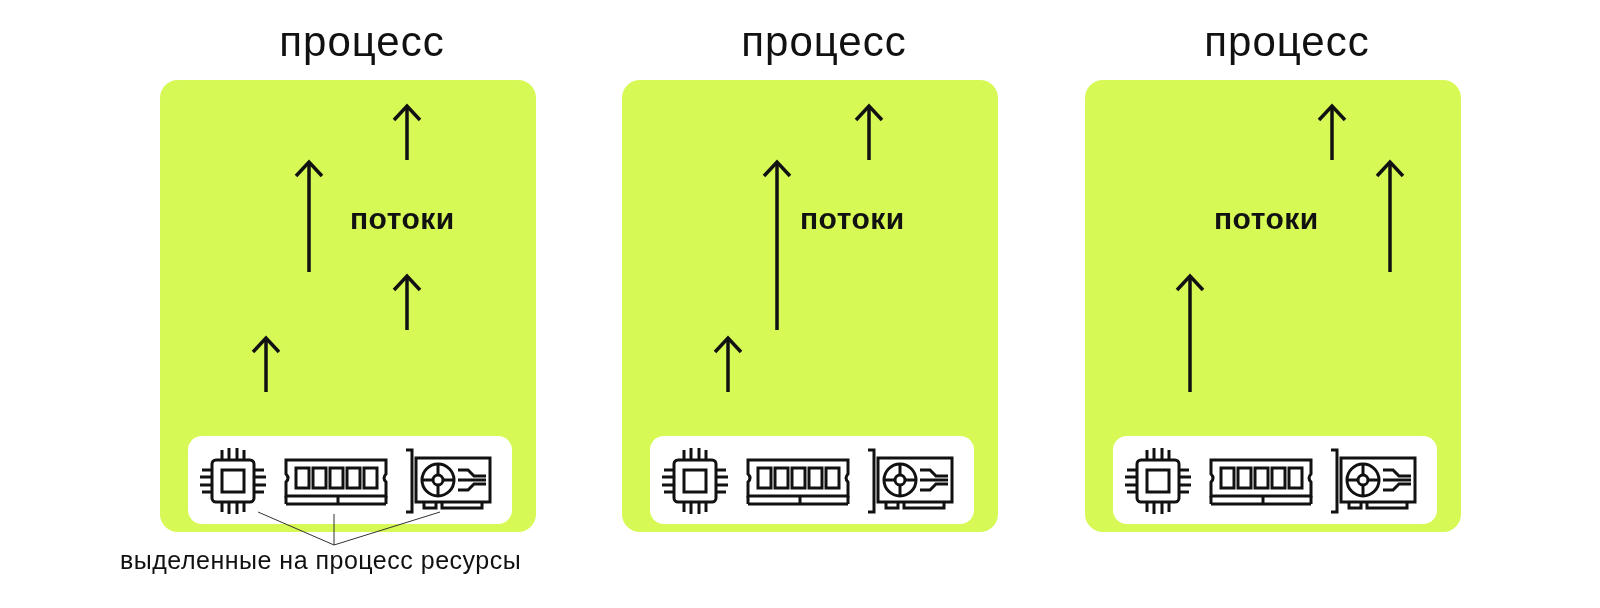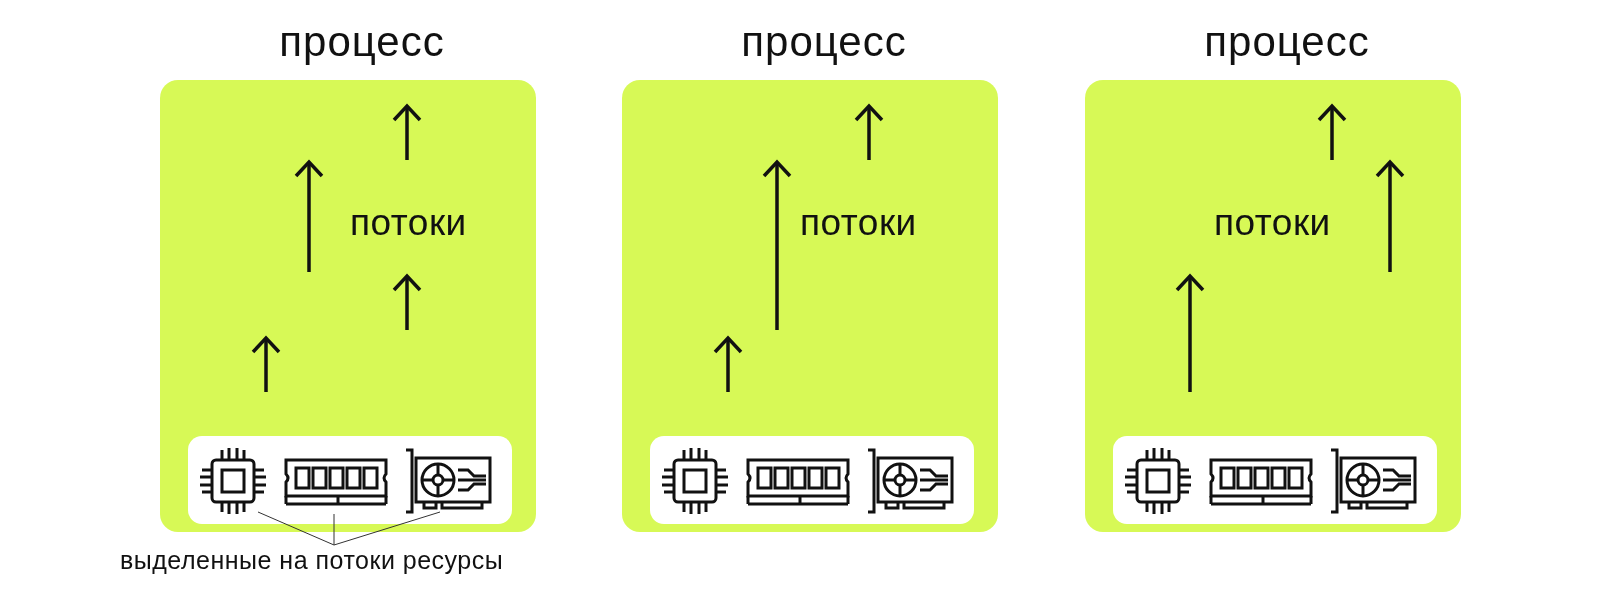--- a/index.html
+++ b/index.html
@@ -3,21 +3,21 @@
 <meta charset="utf-8">
 <style>
   html, body { margin:0; padding:0; background:#ffffff; }
   body { width:1600px; height:608px; position:relative; overflow:hidden;
          font-family:"Liberation Sans", "DejaVu Sans", sans-serif; color:#111; }
   .panel-wrap { position:absolute; top:0; width:376px; height:540px; }
   .title { position:absolute; top:18px; left:14px; width:100%; text-align:center;
            font-size:42px; letter-spacing:1px; color:#111; }
   .box { position:absolute; top:80px; left:0; width:376px; height:452px;
          background:#d7f956; border-radius:18px; }
-  .threads-label { position:absolute; font-size:37px; color:#111; letter-spacing:0.5px; }
+  .threads-label { position:absolute; font-size:30px; color:#111; letter-spacing:0.5px;font-weight:bold; }
   .arrow { position:absolute; }
   .res { position:absolute; left:28px; top:356px; width:324px; height:88px;
          background:#ffffff; border-radius:14px; }
   .icon { position:absolute; top:10px; }
   .caption { position:absolute; left:120px; top:546px; font-size:25px; color:#111; letter-spacing:0.5px; }
   .connector { position:absolute; left:0; top:0; }
 </style>
 </head>
 <body>
 
@@ -98,21 +98,21 @@
         </svg>
     </div>
   </div>
 </div>
 
 <svg class="connector" width="1600" height="608">
   <line x1="258" y1="512" x2="334" y2="545" stroke="#333" stroke-width="1"></line>
   <line x1="334" y1="514" x2="334" y2="545" stroke="#333" stroke-width="1"></line>
   <line x1="440" y1="512" x2="334" y2="545" stroke="#333" stroke-width="1"></line>
 </svg>
-<div class="caption">выделенные на потоки ресурсы</div>
+<div class="caption">выделенные на процесс ресурсы</div>
 
 <div class="panel-wrap" style="left:622px;">
   <div class="title">процесс</div>
   <div class="box" style="background: rgb(215, 249, 86);">
     <div class="threads-label" style="left:178px; top:122px;">потоки</div>
     <svg class="arrow" style="left:140px; top:78px;" width="30" height="174">
         <line x1="15" y1="4" x2="15" y2="172" stroke="#111" stroke-width="3.5"></line>
         <polyline points="2,18 15,4 28,18" fill="none" stroke="#111" stroke-width="3.5"></polyline>
       </svg>
     <svg class="arrow" style="left:232px; top:22px;" width="30" height="60">

